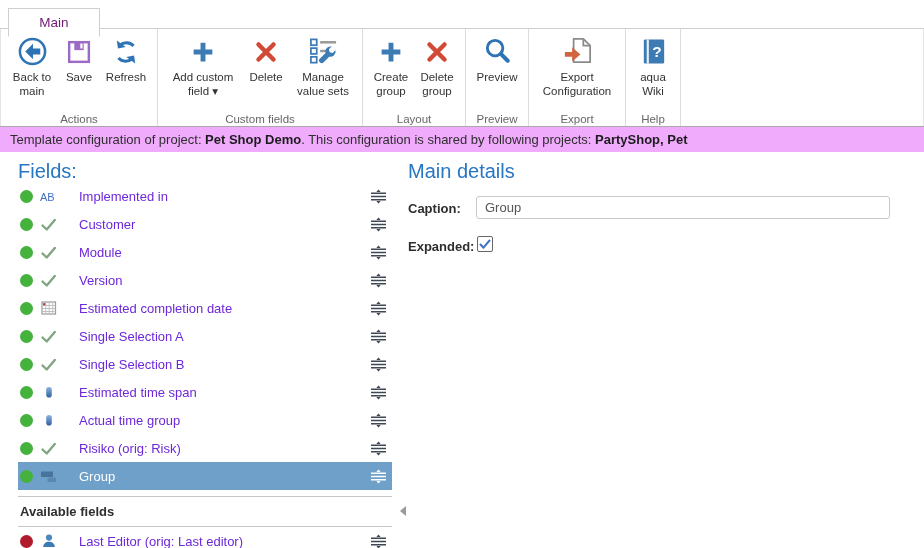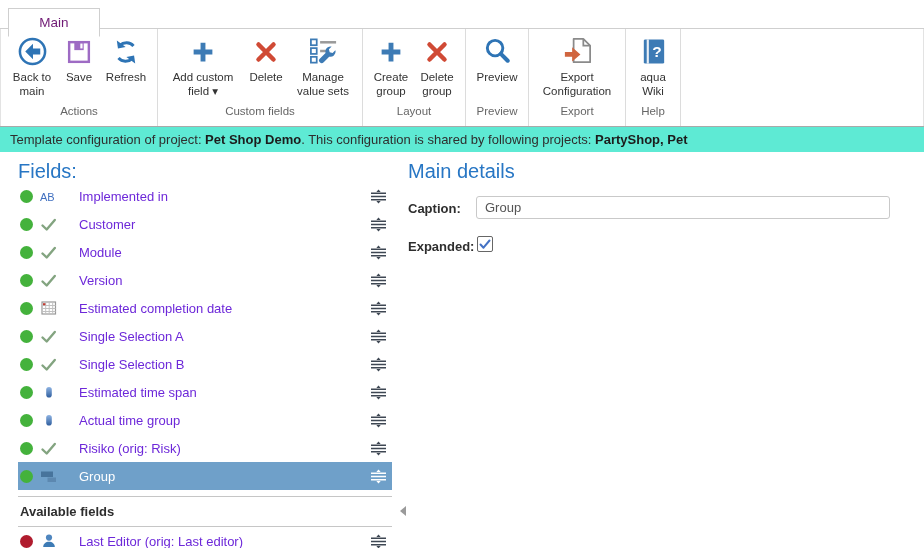--- a/index.html
+++ b/index.html
@@ -14,24 +14,24 @@
     font-size:13.5px; color:#701a75; cursor:pointer;margin-top:8px; }
 
   
   .ribbon { height:97px; display:flex; align-items:stretch; background:#fff;
     border-left:1px solid #e3e3e3; border-right:1px solid #e3e3e3; }
   .rgroup { display:flex; flex-direction:column; border-right:1px solid #dcdcdc; }
   .rgroup-buttons { flex:1; display:flex; align-items:stretch; justify-content:center; padding:2px 5px 0; }
   .rbtn { display:flex; flex-direction:column; align-items:center; padding:2px 3px 0; cursor:pointer; }
   .ricon { height:37px; display:flex; align-items:center; justify-content:center; }
   .rlbl { font-size:11.5px; color:#333; text-align:center; line-height:1.18; margin-top:1px; }
-  .rgroup-label { text-align:center; font-size:11.5px; color:#666; padding:2px 8px 9px; }
+  .rgroup-label { text-align:center; font-size:11.5px; color:#666; padding:2px 8px 1px; }
 
   
-  .infobar { height:26px; background:#5eead4; border-top:1px solid #a9a9a9;
+  .infobar { height:26px; background:#f0abfc; border-top:1px solid #a9a9a9;
     display:flex; align-items:center; padding:0 10px; font-size:13px; color:#2e2e2e; white-space:pre; }
   .infobar b { color:#1c1c1c; }
 
   
   .content { position:relative; height:396px; background:#fff; }
   .panel-title { position:absolute; top:8px; font-size:20px; color:#2776c4; }
   .fields-title { left:18px; }
   .details-title { left:408px; }
 
   .fields-list { position:absolute; left:18px; top:30px; width:374px; }

